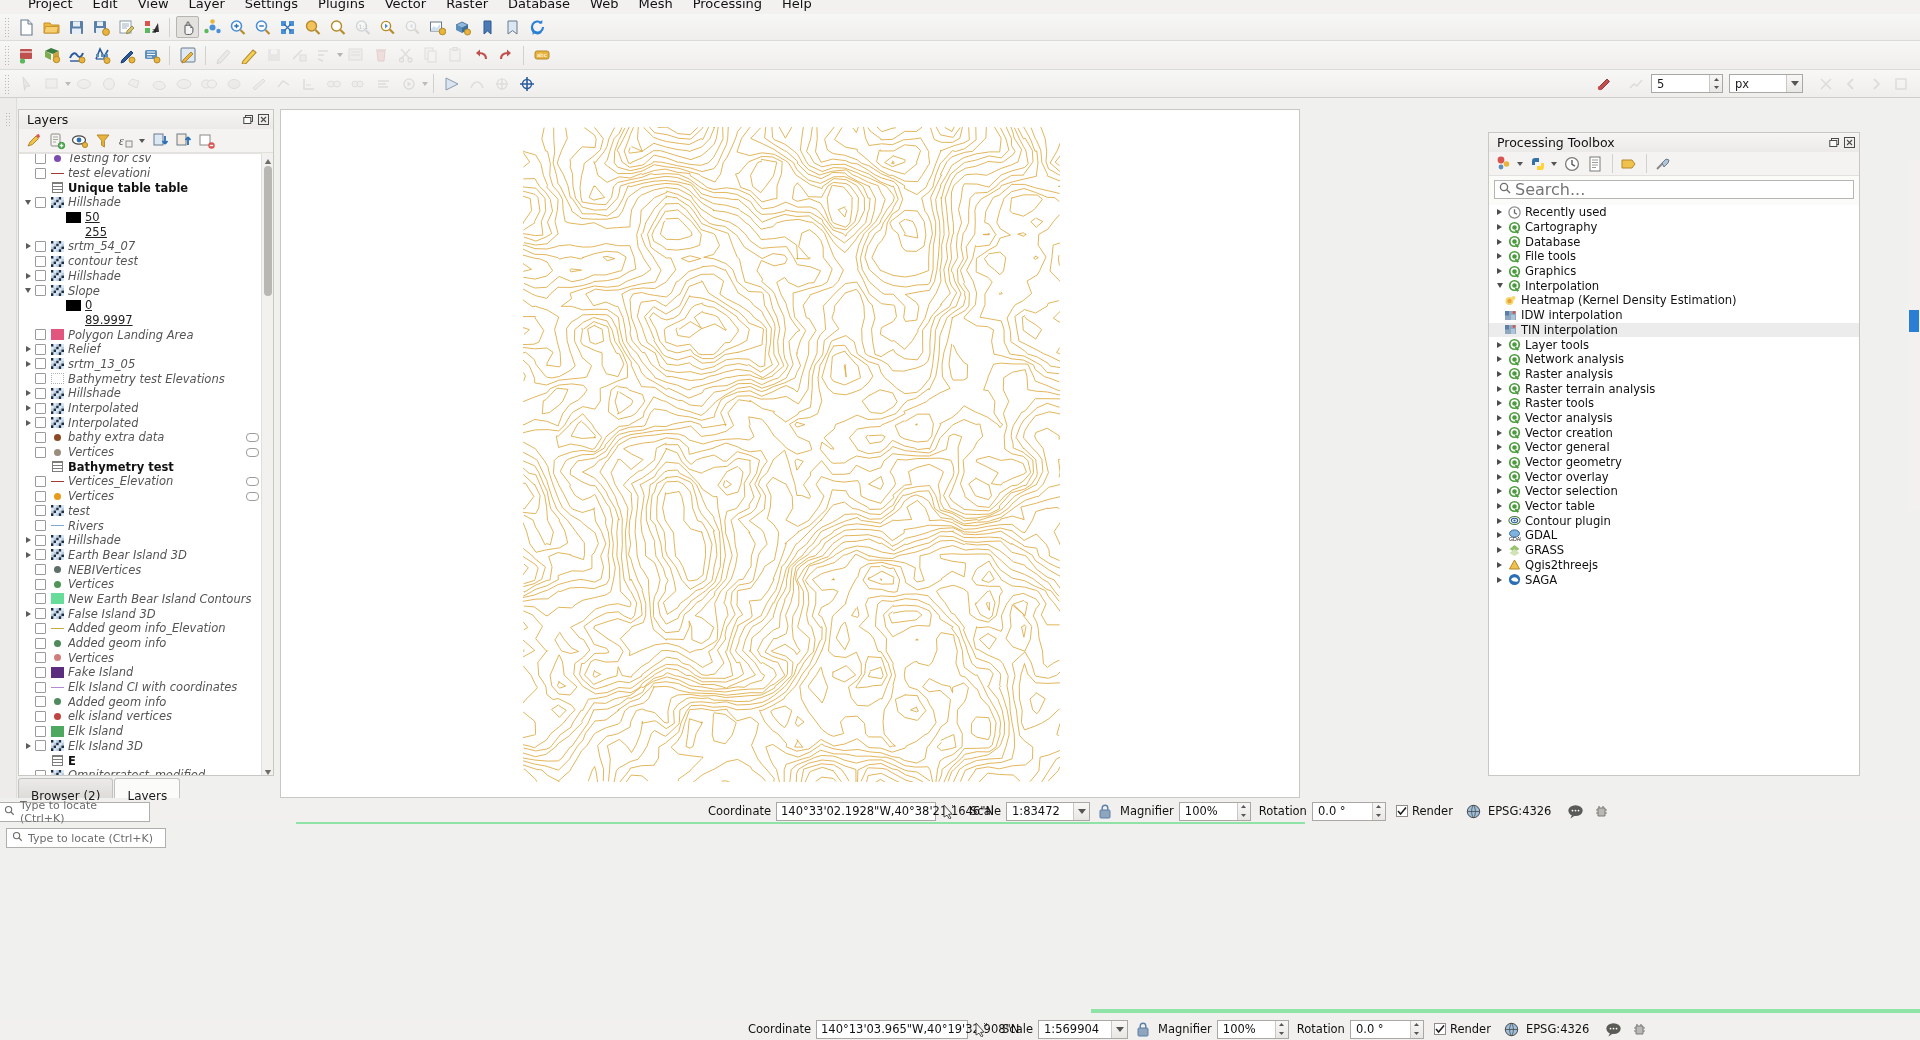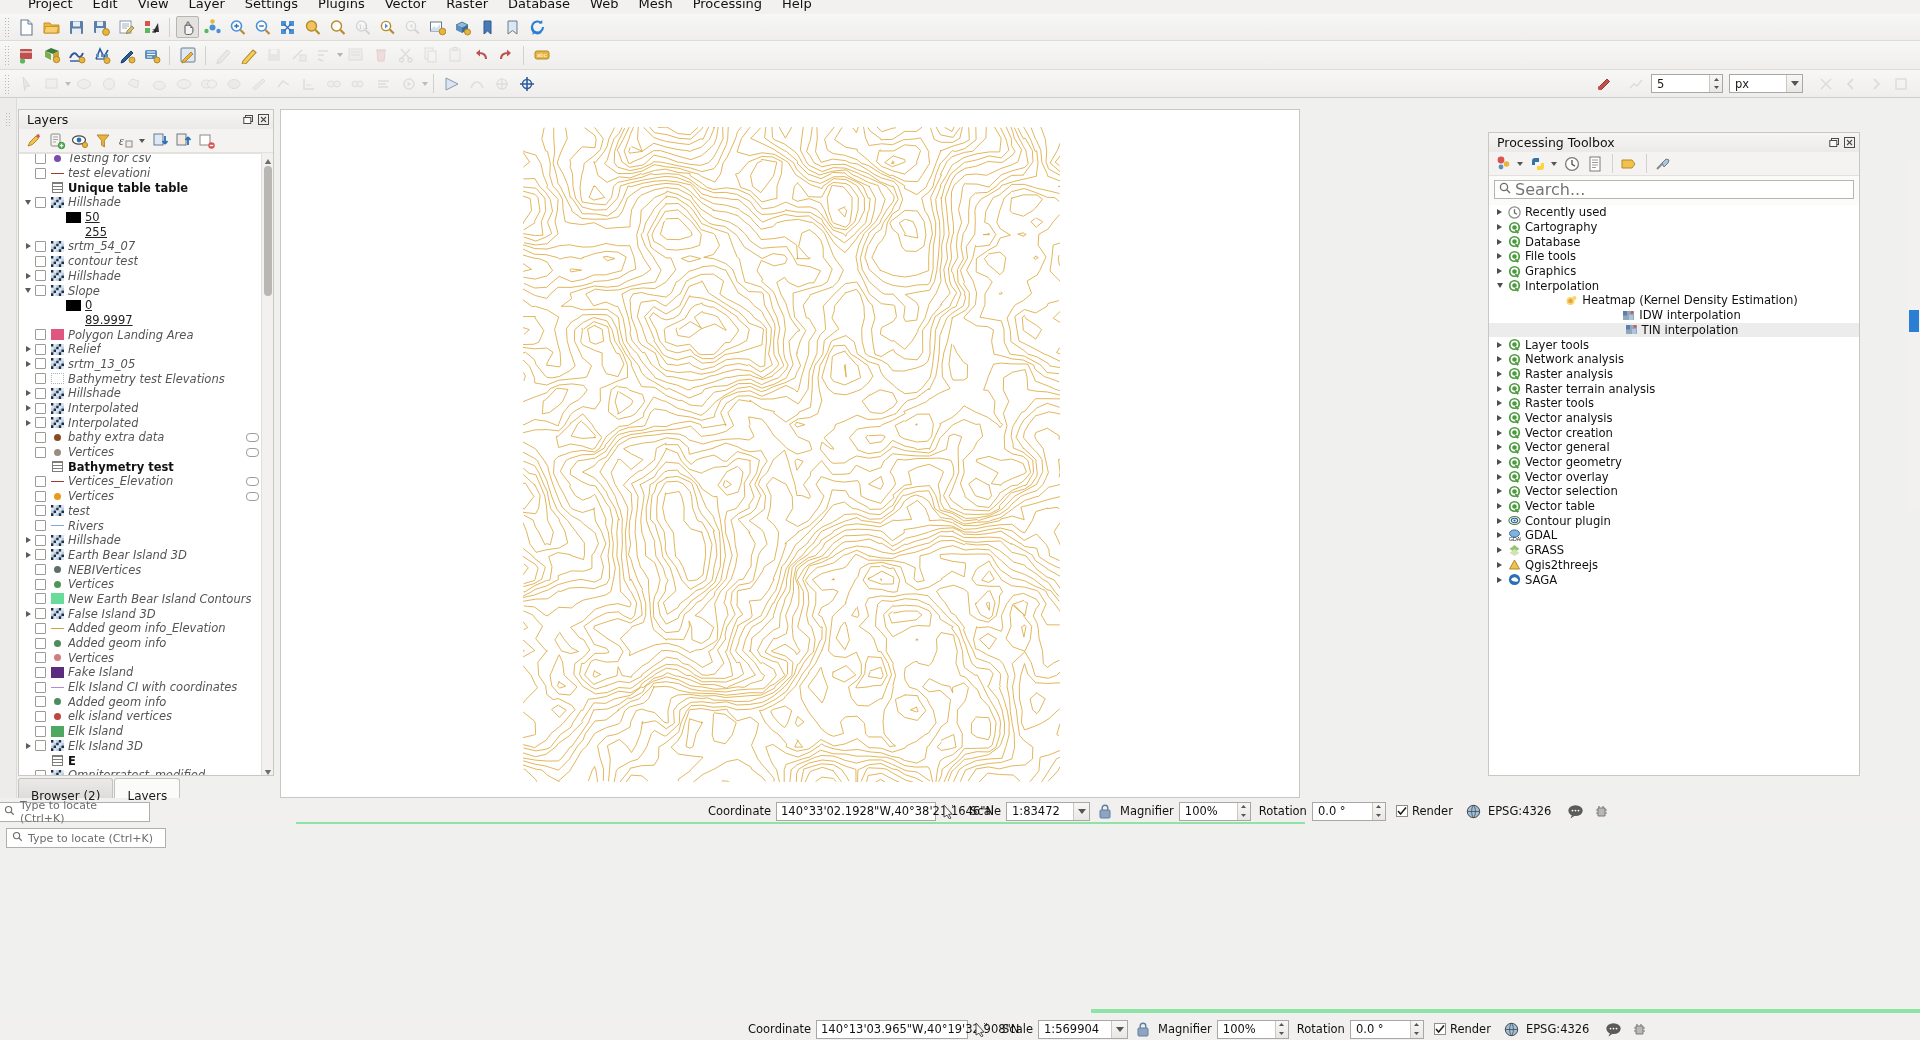--- a/index.html
+++ b/index.html
@@ -153,21 +153,21 @@
     height: 14.7px; display: flex; align-items: center; font-size: 11.6px;
     color: #111; padding-left: 4px; white-space: nowrap;
   }
   .pitem.sel { background: #ececec; }
   .pitem .exp2 { width: 13px; flex:none; display:flex; align-items:center; justify-content:center; }
   .pitem .exp2 i { display:block; width:0; height:0; border-style: solid; }
   .exp2.closed i { border-width: 3.5px 0 3.5px 5px; border-color: transparent transparent transparent #4d4d4d; }
   .exp2.open i { border-width: 5px 3.5px 0 3.5px; border-color: #4d4d4d transparent transparent transparent; }
   .pitem .pic { width: 17px; flex: none; display:flex; align-items:center; justify-content:center; }
   .pitem .plabel { margin-left: 2px; }
-  .pitem.child { padding-left: 13px; justify-content: center; }
+  .pitem.child { padding-left: 13px; }
 
   
   .statusbar {
     position: absolute; left: 0; width: 1920px; display: flex; align-items: center;
     font-size: 11.5px; color: #111;
   }
   #statusbar1 { top: 800px; height: 22px; background: #f1f0ee; }
   #statusbar2 { top: 1018px; height: 22px; background: #f1f0ee; }
   .sb-label { margin: 0 5px 0 8px; white-space: nowrap; }
   .sb-field {

